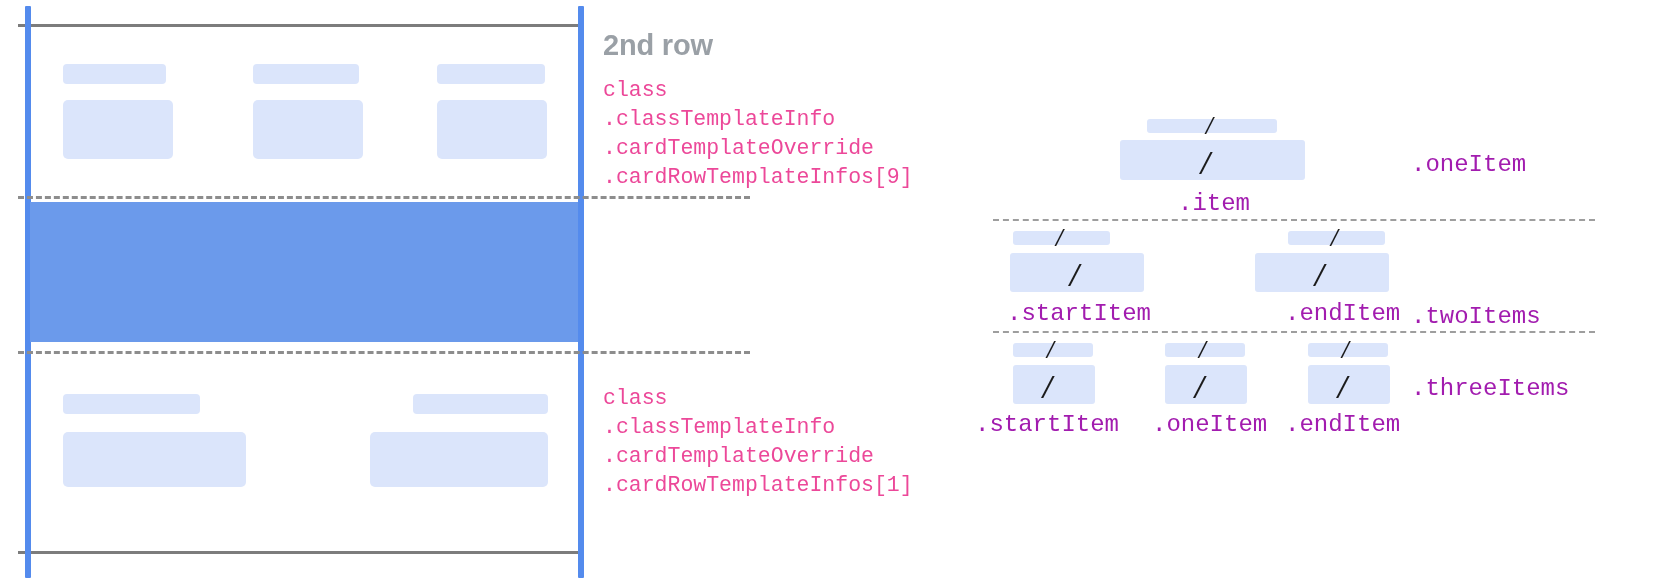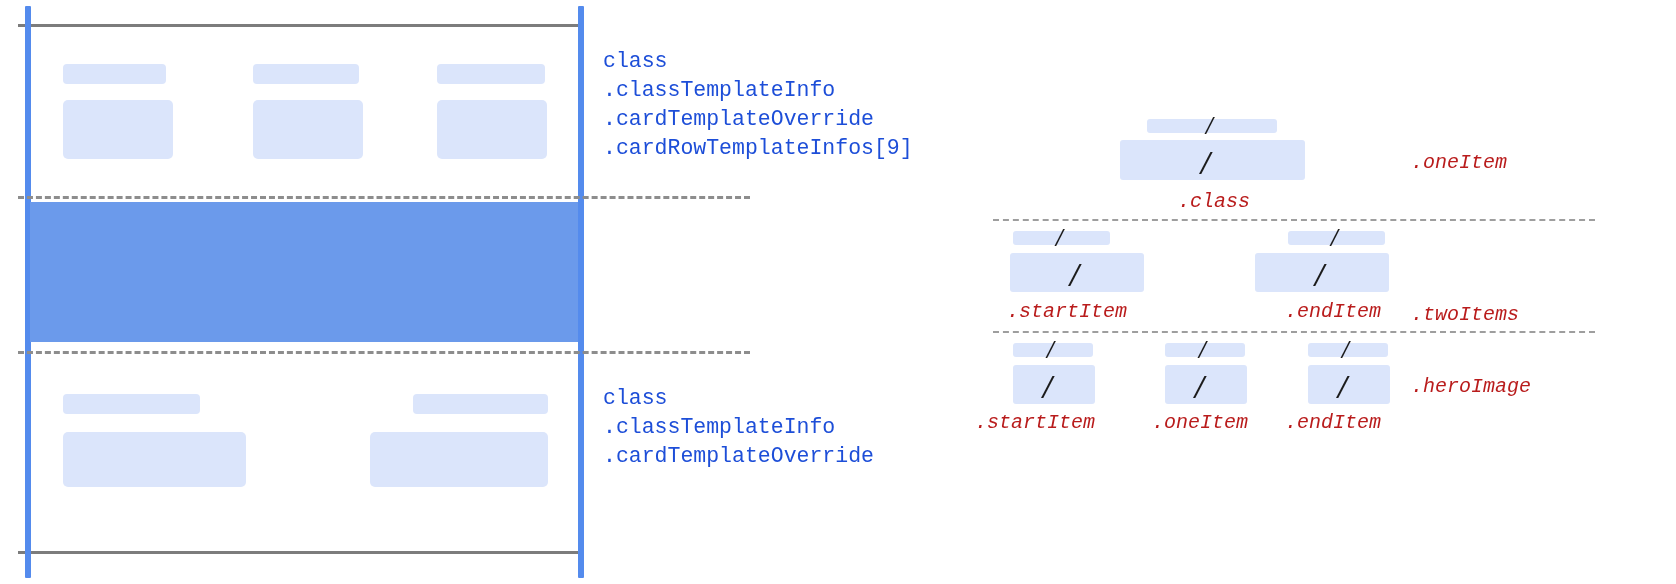--- a/index.html
+++ b/index.html
@@ -26,36 +26,36 @@
 
   
   .ann{position:absolute;}
   .ann-title{
     font-family:"Liberation Sans", sans-serif;
     font-weight:bold;font-size:29px;color:#9aa0a6;
     letter-spacing:-0.2px;line-height:1;
   }
   .ann-code{
     font-family:"Liberation Mono", monospace;
-    font-size:21.5px;color:#1d4ed8;line-height:29px;white-space:pre;
+    font-size:21.5px;color:#ec4899;line-height:29px;white-space:pre;
   }
 
   
   .items-panel{position:absolute;left:955px;top:0;width:721px;height:584px;}
   .ibox{position:absolute;background:#dbe5fb;border-radius:3px;}
   .slash{
     position:absolute;color:#1b1b1b;
     font-family:"Liberation Serif", serif;
     font-weight:bold;font-style:italic;
     line-height:1;
   }
   .ilabel{
     position:absolute;
     font-family:"Liberation Mono", monospace;
-    font-size:20px;color:#b91c1c;white-space:pre;line-height:1;font-style:italic;
+    font-size:24px;color:#a21caf;white-space:pre;line-height:1;
   }
   .idash{position:absolute;height:0;border-top:2.5px dashed #9e9e9e;}
 </style>
 </head>
 <body>
 
 <div class="stage">
 
   <div class="card-panel">
 
@@ -79,43 +79,45 @@
     <div class="dashline" style="left:18px;top:351px;width:732px;"></div>
 
     <div class="chip sm" style="left:63px;top:394px;width:137px;"></div>
     <div class="chip sm" style="left:413px;top:394px;width:135px;"></div>
 
     <div class="chip" style="left:63px;top:432px;width:183px;height:55px;"></div>
     <div class="chip" style="left:370px;top:432px;width:178px;height:55px;"></div>
   </div>
 
   <div class="ann" style="left:603px;top:31px;">
+    <div class="ann-title">2nd row</div>
     <div class="ann-code" style="margin-top:16px;">class</div>
     <div class="ann-code">.classTemplateInfo</div>
     <div class="ann-code">.cardTemplateOverride</div>
     <div class="ann-code">.cardRowTemplateInfos[9]</div>
   </div>
 
 
   <div class="ann" style="left:603px;top:368px;">
     <div class="ann-code" style="margin-top:16px;">class</div>
     <div class="ann-code">.classTemplateInfo</div>
     <div class="ann-code">.cardTemplateOverride</div>
+    <div class="ann-code">.cardRowTemplateInfos[1]</div>
   </div>
 
   <div class="items-panel">
 
     <div>
       <div class="ibox" style="left:192px;top:119px;width:130px;height:14px;"></div>
       <div class="slash" style="left:251px;top:113px;font-size:25px;">/</div>
 
       <div class="ibox" style="left:165px;top:140px;width:185px;height:40px;"></div>
       <div class="slash" style="left:246px;top:147px;font-size:33px;">/</div>
 
-      <div class="ilabel" style="left:223px;top:192px;">.class</div>
+      <div class="ilabel" style="left:223px;top:192px;">.item</div>
       <div class="ilabel" style="left:456px;top:153px;">.oneItem</div>
     </div>
 
     <div class="idash" style="left:38px;top:219px;width:602px;"></div>
 
     <div>
       <div class="ibox" style="left:58px;top:231px;width:97px;height:14px;"></div>
       <div class="slash" style="left:101px;top:225px;font-size:25px;">/</div>
       <div class="ibox" style="left:55px;top:253px;width:134px;height:39px;"></div>
       <div class="slash" style="left:115px;top:259px;font-size:33px;">/</div>
@@ -144,17 +146,17 @@
       <div class="ibox" style="left:210px;top:365px;width:82px;height:39px;"></div>
       <div class="slash" style="left:240px;top:371px;font-size:33px;">/</div>
       <div class="ilabel" style="left:197px;top:413px;">.oneItem</div>
 
       <div class="ibox" style="left:353px;top:343px;width:80px;height:14px;"></div>
       <div class="slash" style="left:387px;top:337px;font-size:25px;">/</div>
       <div class="ibox" style="left:353px;top:365px;width:82px;height:39px;"></div>
       <div class="slash" style="left:383px;top:371px;font-size:33px;">/</div>
       <div class="ilabel" style="left:330px;top:413px;">.endItem</div>
 
-      <div class="ilabel" style="left:456px;top:377px;">.heroImage</div>
+      <div class="ilabel" style="left:456px;top:377px;">.threeItems</div>
     </div>
   </div>
 
 </div>
 
 </body></html>

